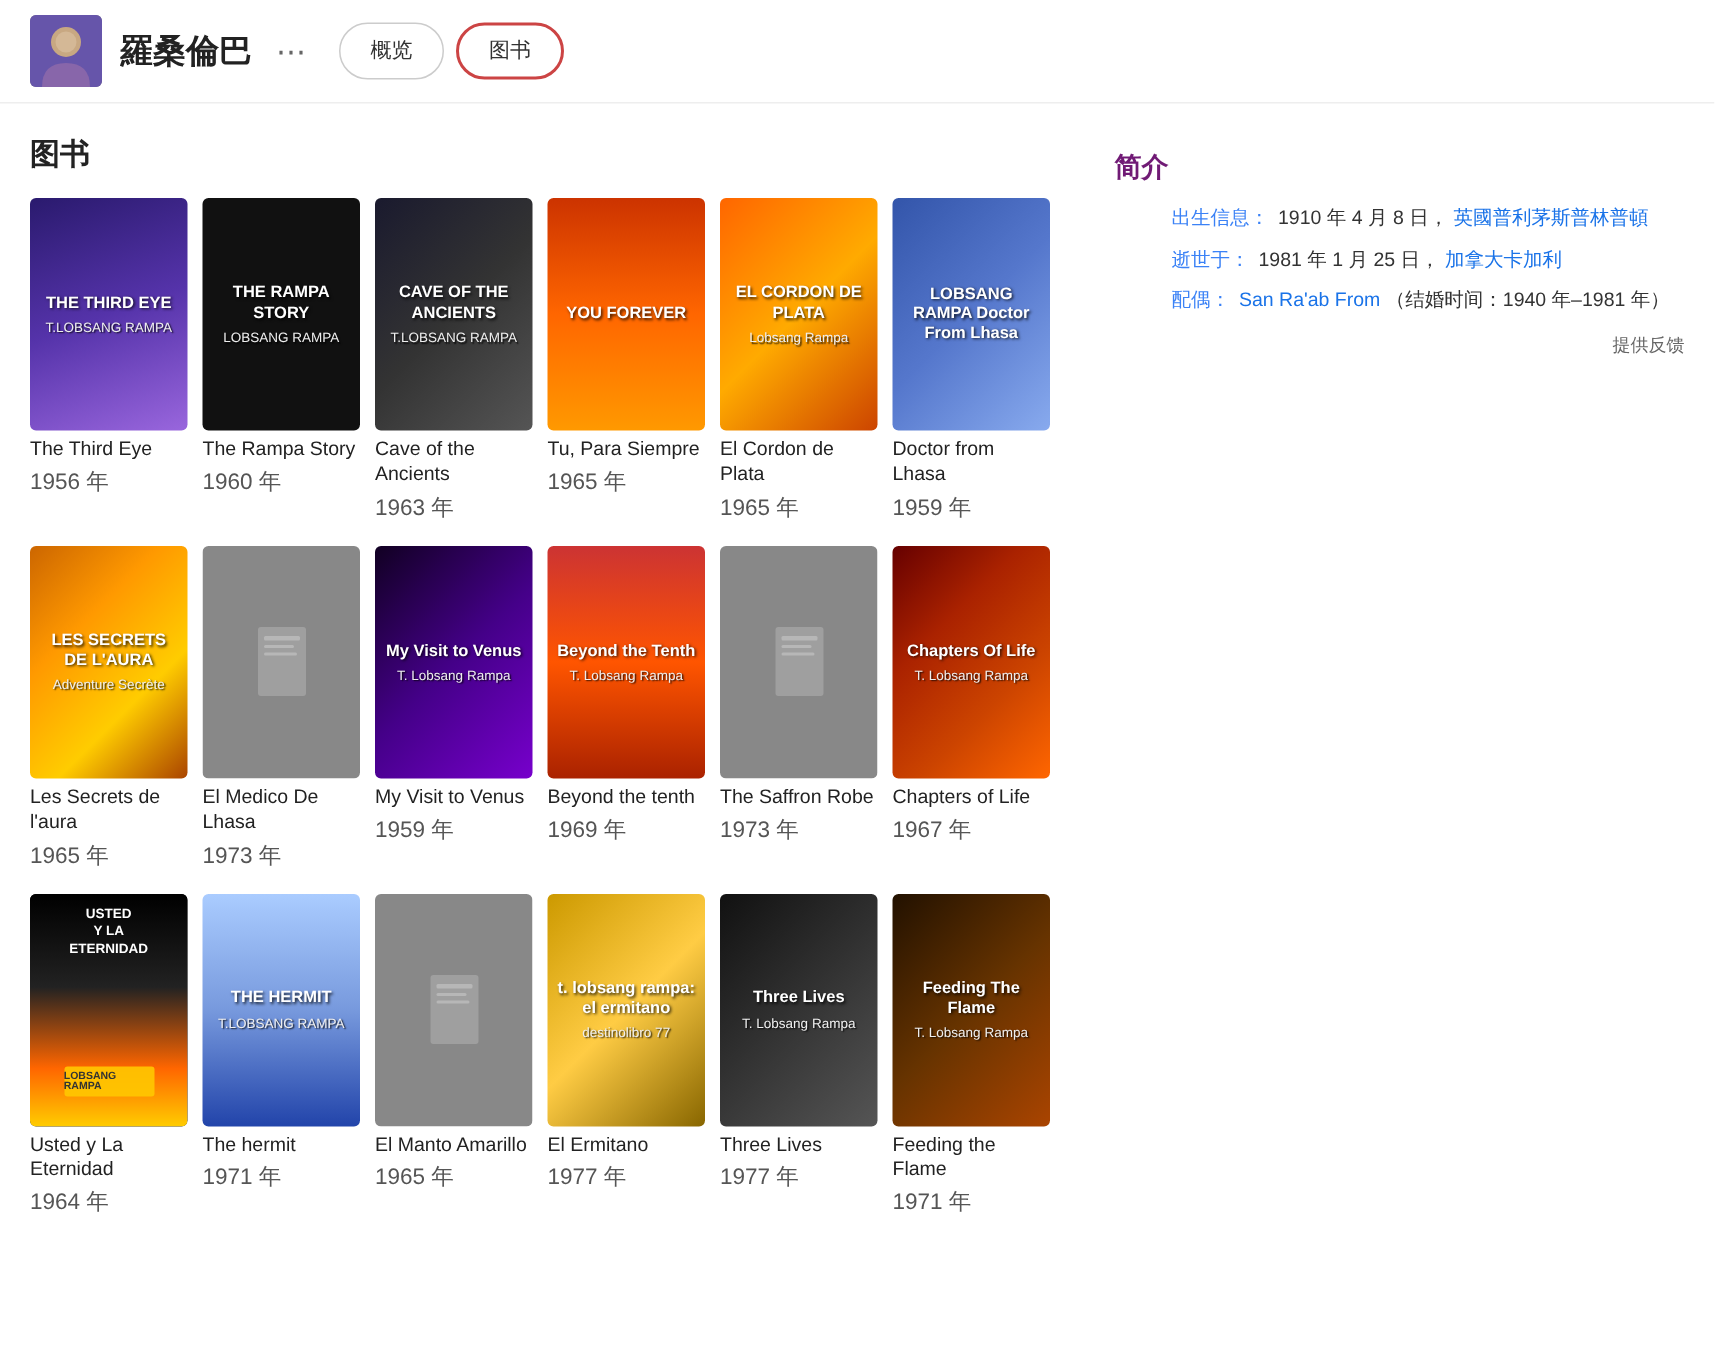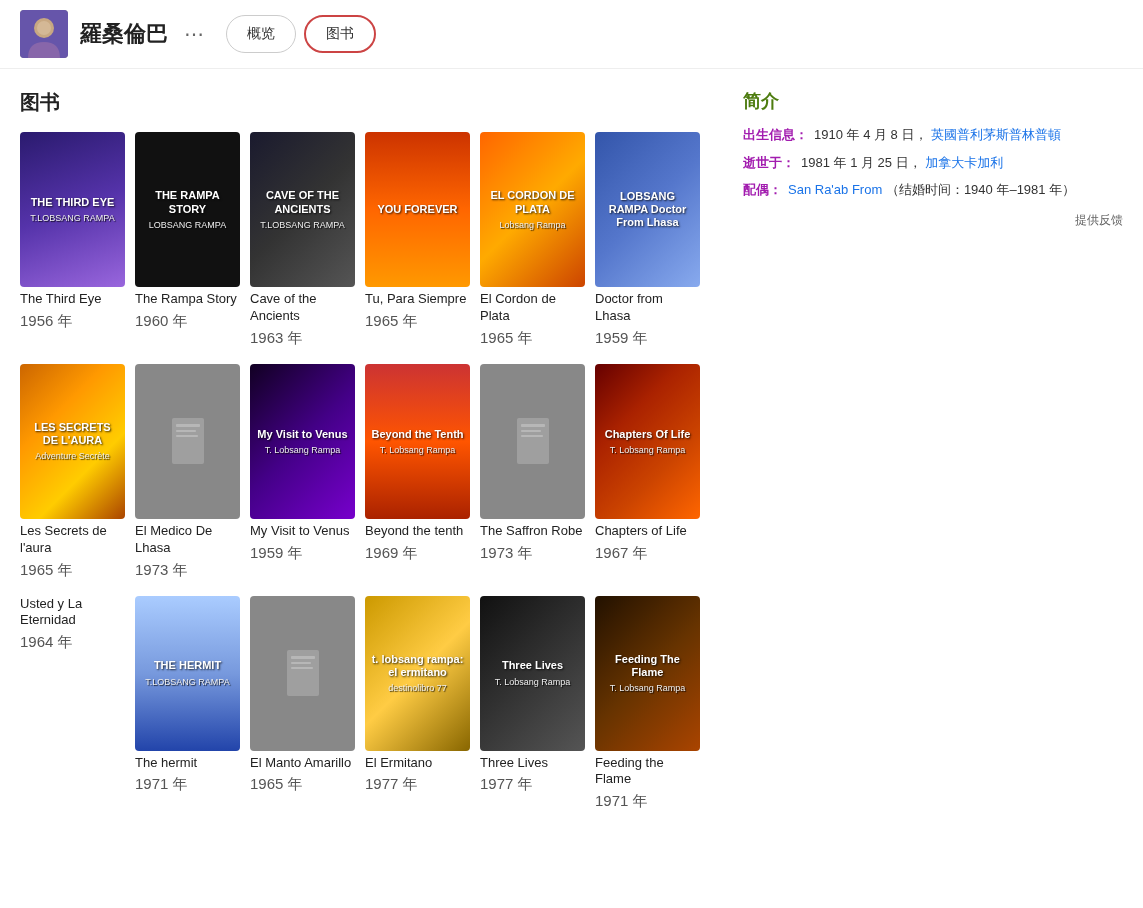--- a/index.html
+++ b/index.html
@@ -136,43 +136,45 @@
 
     
     .sidebar {
       width: 380px;
       flex-shrink: 0;
     }
     .sidebar-title {
       font-size: 18px;
       font-weight: bold;
       margin-bottom: 12px;
-      color: #4d7c0f;
+      color: #701a75;
+      margin-top: 10px;
     }
     .sidebar-bio {
       font-size: 13px;
       line-height: 1.6;
       color: #333;
       margin-bottom: 12px;
     }
     .sidebar-link {
       color: #1a73e8;
       text-decoration: none;
     }
     .info-row {
       display: flex;
       gap: 6px;
       margin-bottom: 8px;
       font-size: 13px;
       line-height: 1.5;
     }
     .info-label {
-      color: #a21caf;
-      font-weight: bold;
+      color: #3b82f6;
+      font-weight: normal;
       flex-shrink: 0;
+      margin-left: 38px;
     }
     .info-value {
       color: #333;
     }
     .feedback-link {
       font-size: 12px;
       color: #666;
       text-align: right;
       margin-top: 12px;
       cursor: pointer;
@@ -325,20 +327,28 @@
           <div class="book-cover" style="background: linear-gradient(135deg, #660000, #aa2200, #cc4400, #ff6600);">
       <div class="cover-text">
         <div class="ct-title">Chapters Of Life</div>
         <div class="ct-author">T. Lobsang Rampa</div>
       </div>
           </div>
           <div class="book-title-label">Chapters of Life</div>
           <div class="book-year">1967 年</div>
         </div>
         <div class="book-item">
+          <div class="book-cover" style="background: linear-gradient(180deg, #000, #111, #333333); position:relative;">
+      <div style="width:100%;height:100%;background:linear-gradient(180deg,#000 0%,#222 40%,#ff6600 75%,#ffcc00 100%);position:relative;display:flex;flex-direction:column;align-items:center;justify-content:flex-start;padding:8px;">
+        <div style="color:#fff;font-size:9px;font-weight:bold;text-align:center;line-height:1.3;">USTED<br>Y LA<br>ETERNIDAD</div>
+        <div style="position:absolute;bottom:20px;left:50%;transform:translateX(-50%);width:60px;height:20px;background:rgba(255,200,0,0.9);border-radius:2px;display:flex;align-items:center;justify-content:center;">
+          <span style="font-size:7px;font-weight:bold;color:#333;">LOBSANG RAMPA</span>
+        </div>
+      </div>
+          </div>
           <div class="book-title-label">Usted y La Eternidad</div>
           <div class="book-year">1964 年</div>
         </div>
         <div class="book-item">
           <div class="book-cover" style="background: linear-gradient(180deg, #aaccff, #7799dd, #2244aa);">
       <div class="cover-text">
         <div class="ct-title">THE HERMIT</div>
         <div class="ct-author">T.LOBSANG RAMPA</div>
       </div>
           </div>

